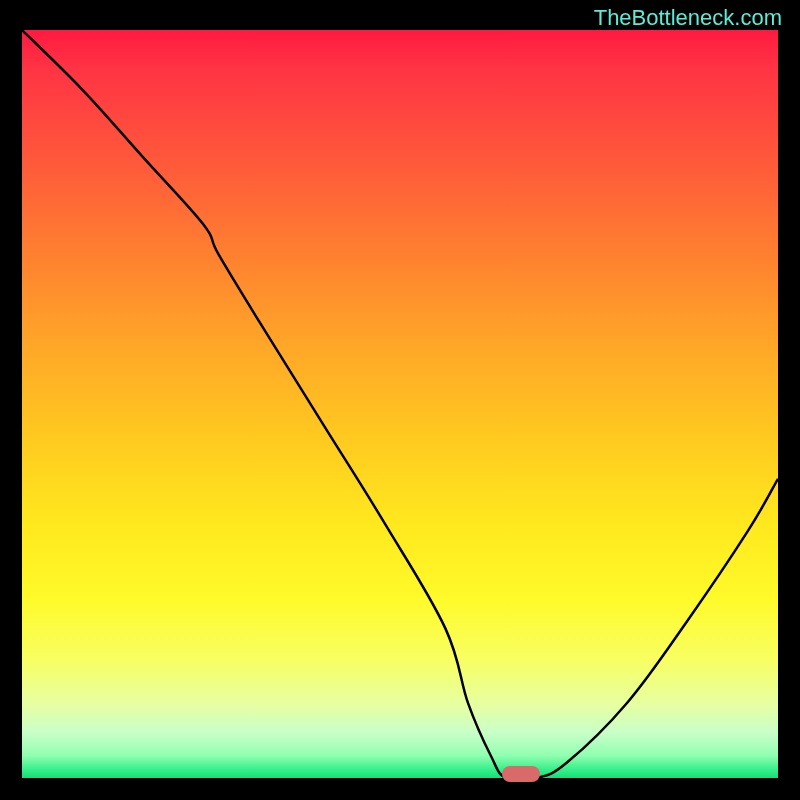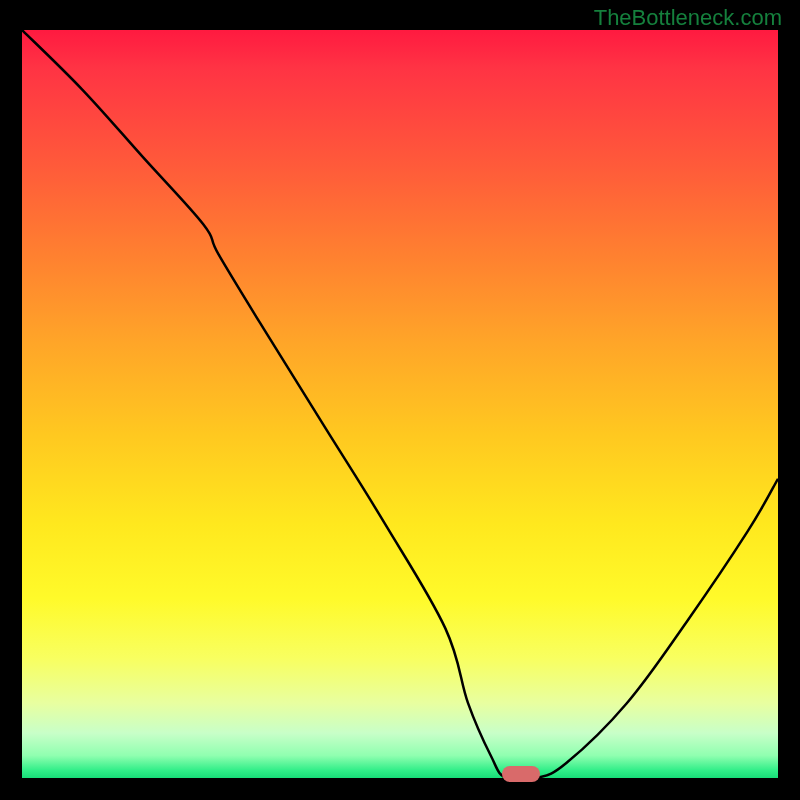--- a/index.html
+++ b/index.html
@@ -11,21 +11,21 @@
       width: 800px;
       height: 800px;
       background: #000;
       position: relative;
       font-family: Arial, sans-serif;
     }
     .watermark {
       position: absolute;
       top: 5px;
       right: 18px;
-      color: #15803d;
+      color: #5eead4;
       font-size: 22px;
       font-weight: normal;
       z-index: 10;
     }
     .chart-area {
       position: absolute;
       left: 22px;
       top: 30px;
       width: 756px;
       height: 748px;

